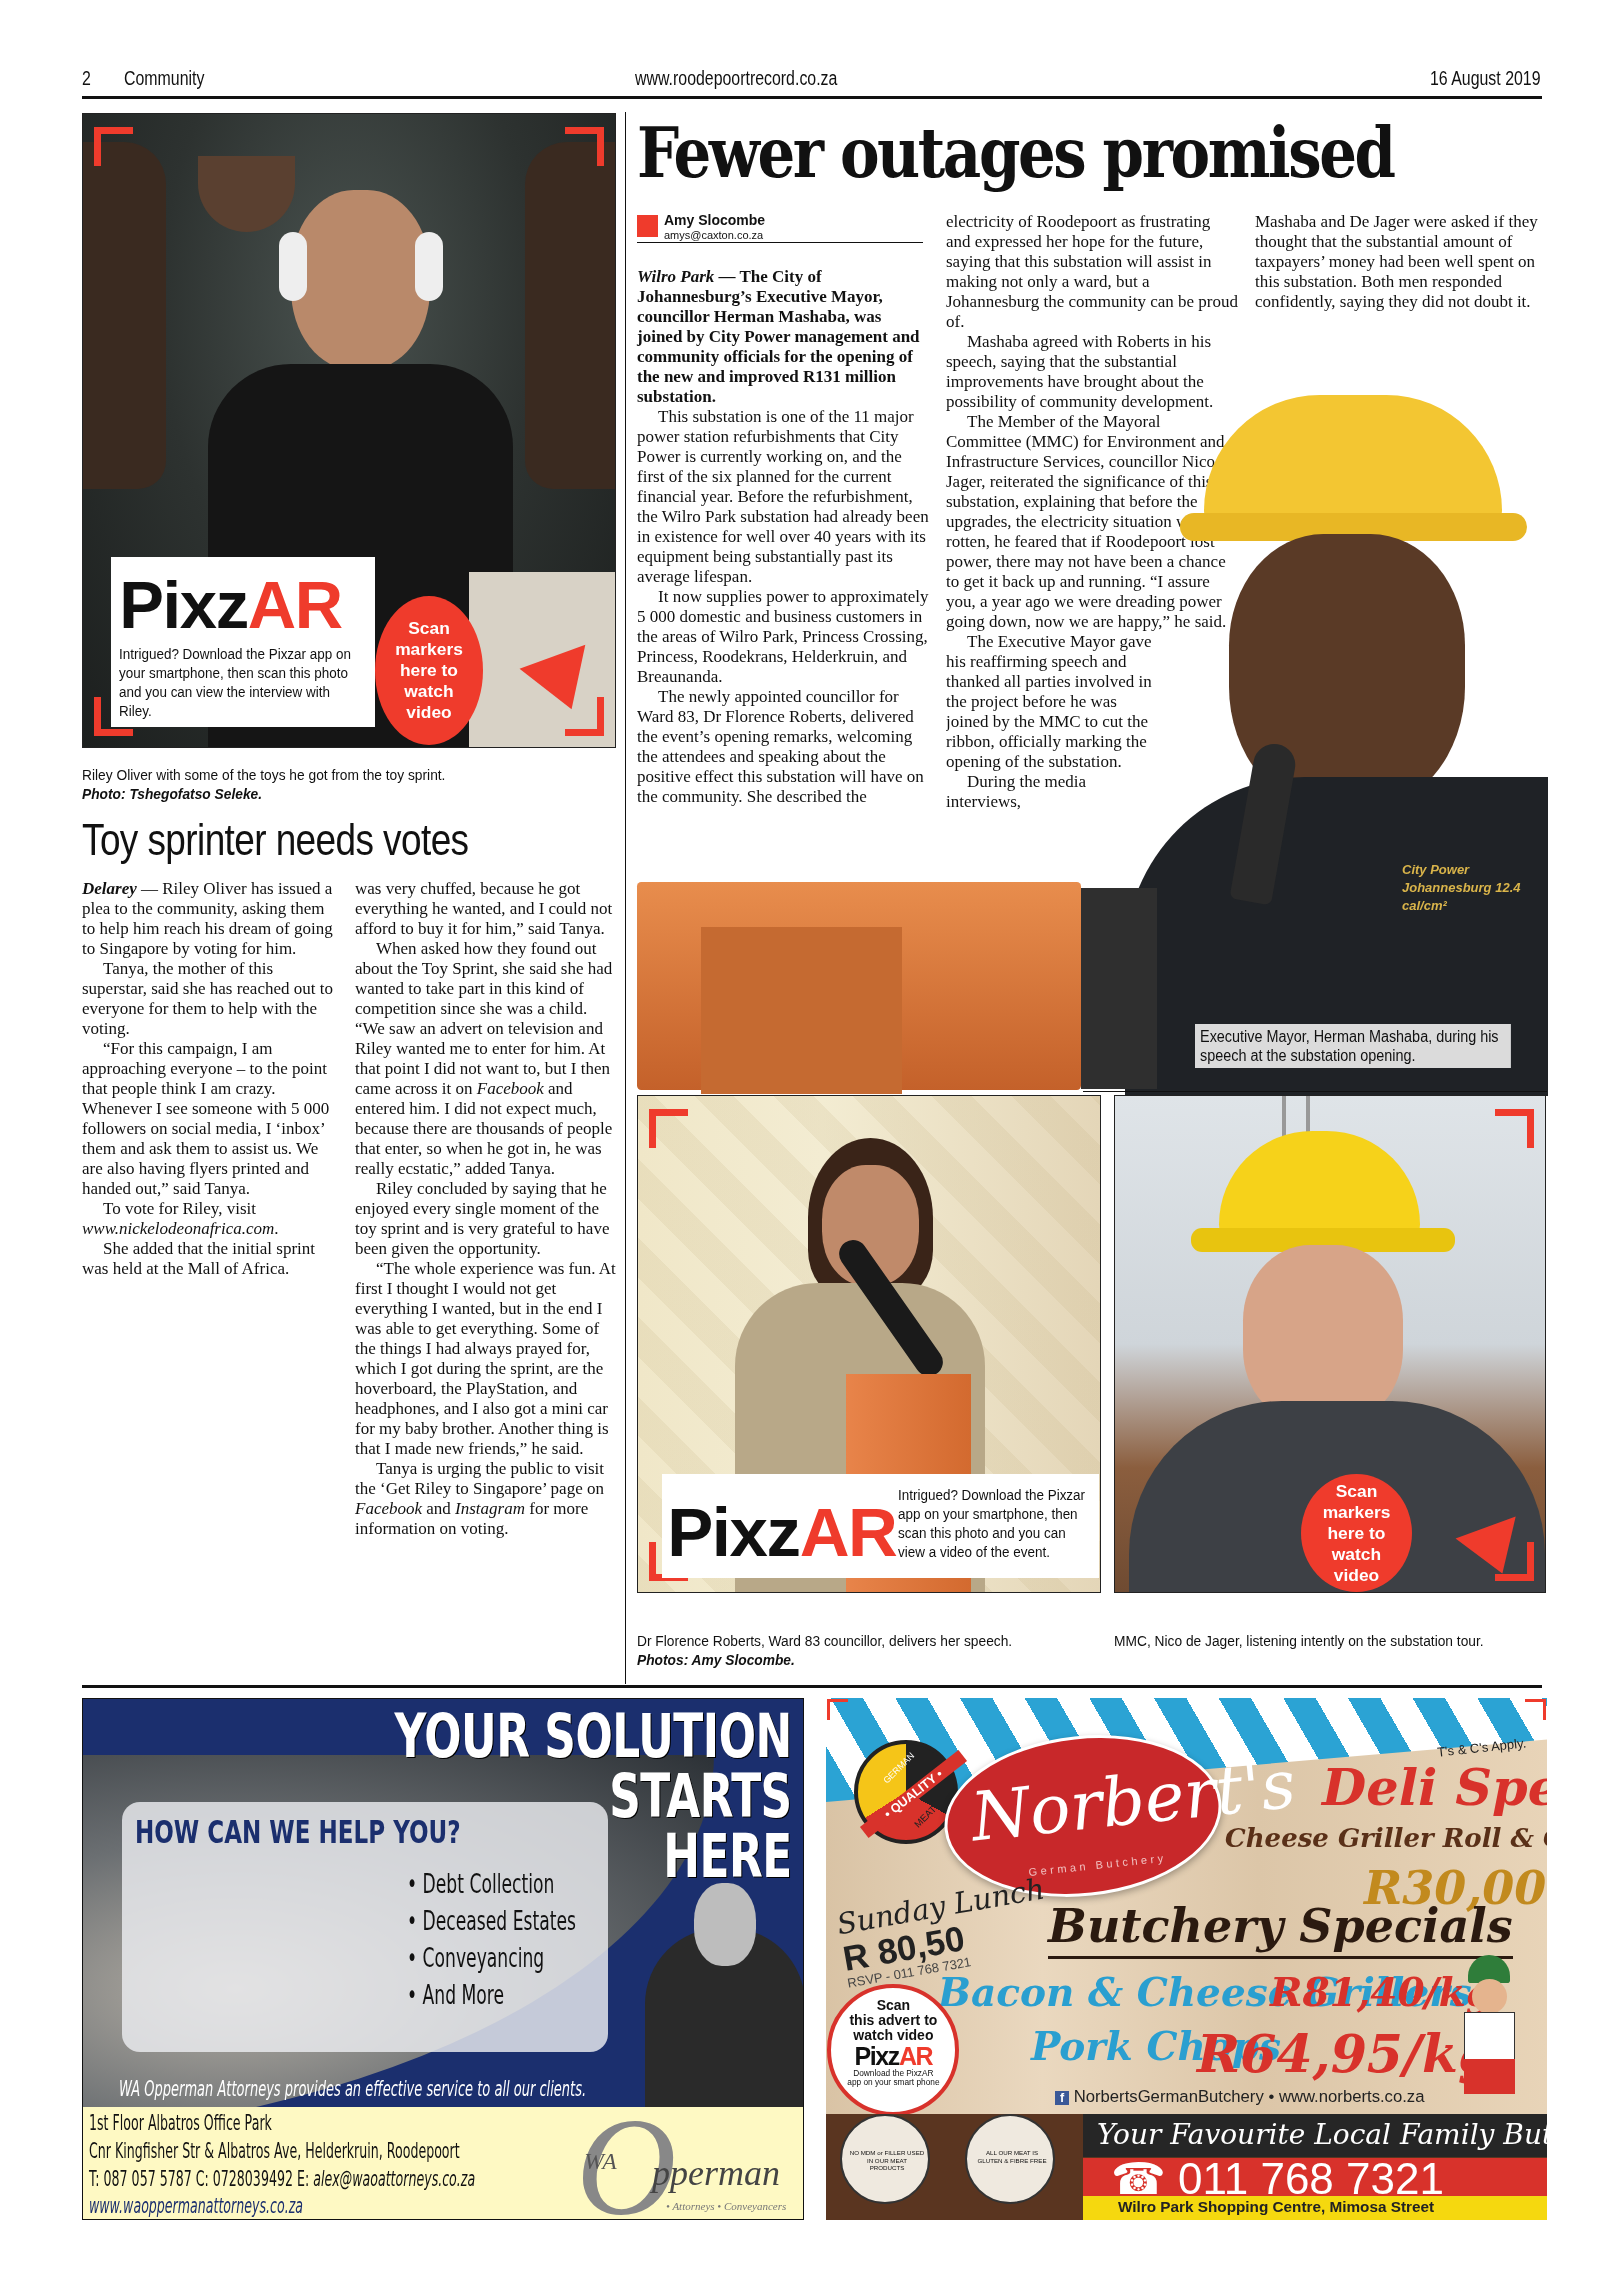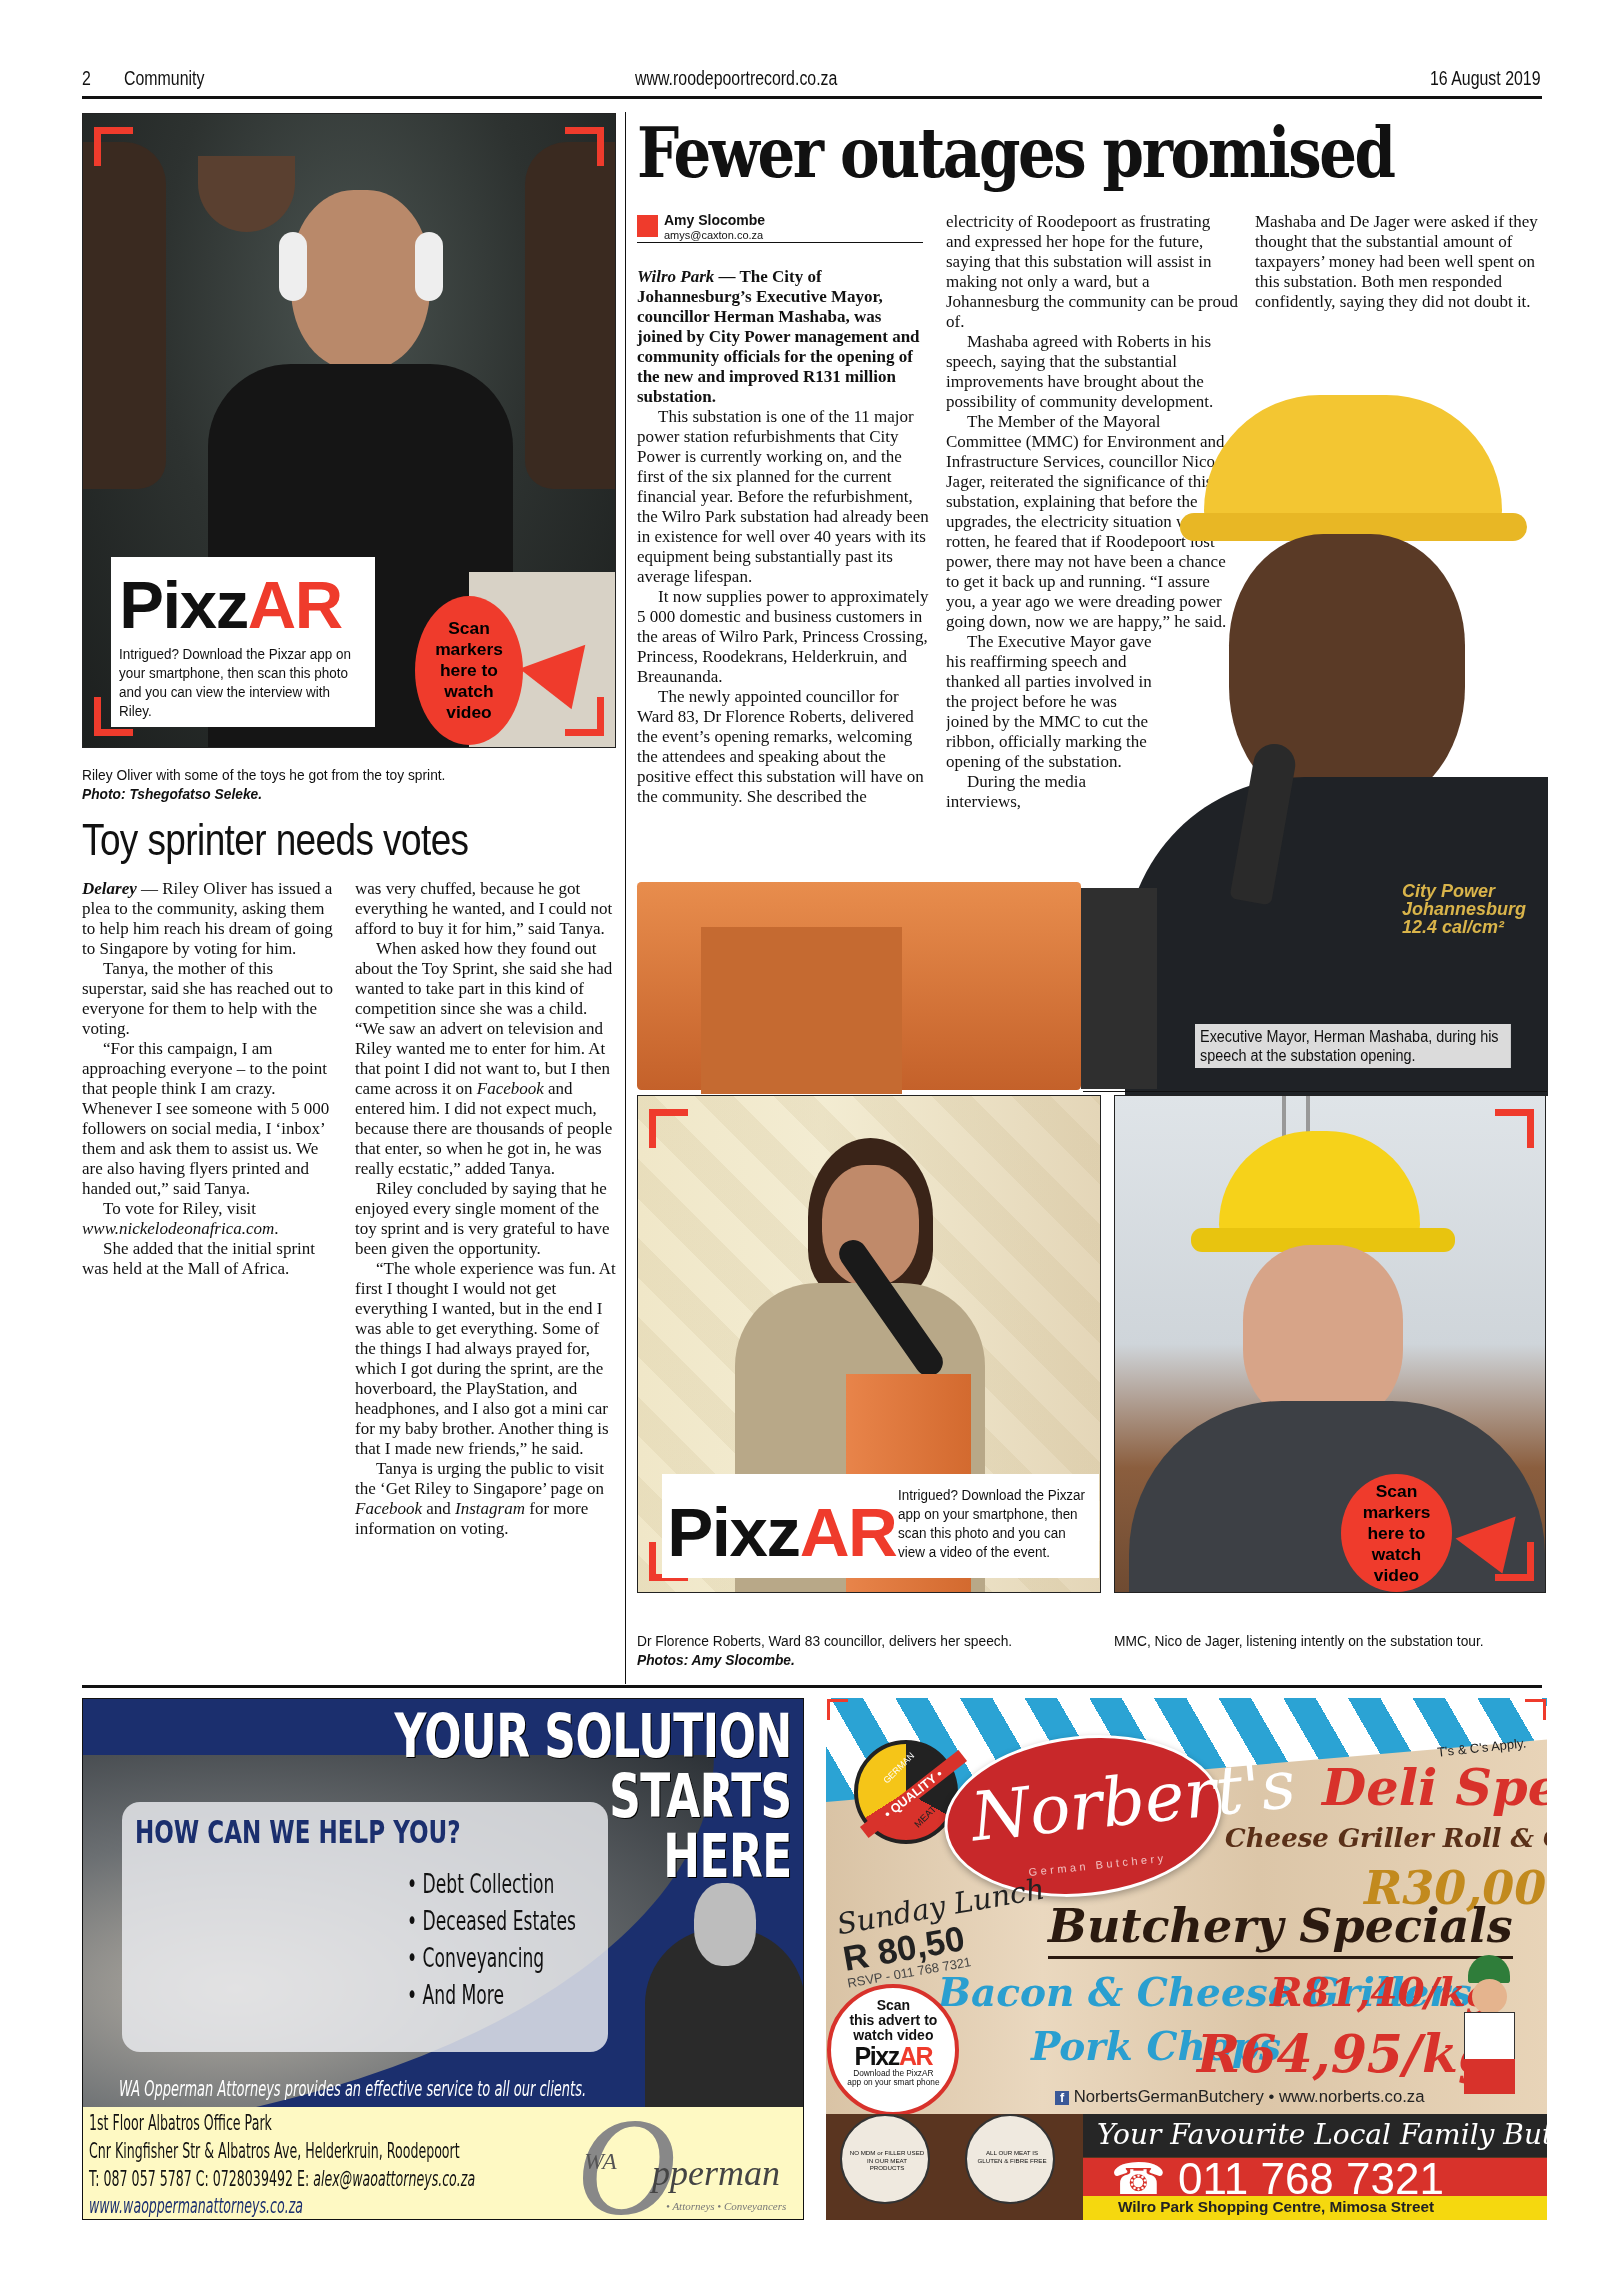--- a/index.html
+++ b/index.html
@@ -31,21 +31,21 @@
   .c-tr { border-width: 7px 7px 0 0; }
   .c-bl { border-width: 0 0 7px 7px; }
   .c-br { border-width: 0 7px 7px 0; }
 
   .pixzar-box { background: #fff; }
   .pixzar-logo { font-family: "Liberation Sans", sans-serif; font-weight: bold; line-height: 1; letter-spacing: -1.4px; white-space: nowrap; }
   .pixzar-logo .p1 { color: #111; }
   .pixzar-logo .p2 { color: #ef3b2c; }
   .pixzar-text { font-family: "Liberation Sans", sans-serif; font-size: 15.3px; line-height: 19px; color: #111; transform: scaleX(0.88); transform-origin: left top; }
 
-  .scan-bubble { background: #ef3b2c; border-radius: 50%; color: #000000; font-family: "Liberation Sans", sans-serif; font-weight: bold; text-align: center; display: flex; align-items: center; justify-content: center; margin-left: 40px; }
+  .scan-bubble { background: #ef3b2c; border-radius: 50%; color: #ffffff; font-family: "Liberation Sans", sans-serif; font-weight: bold; text-align: center; display: flex; align-items: center; justify-content: center; }
 
   
   .law-ad { background: #1b2f6e; overflow: hidden; }
   .law-title { font-family: "DejaVu Sans", sans-serif; font-weight: bold; color: #fff; text-align: right; line-height: 0.98; transform: scaleX(0.72); transform-origin: right top; letter-spacing: -0.7px; text-shadow: 1.4px 1.4px 0 #000; }
   .law-panel { background: rgba(235,237,240,0.82); border-radius: 18px; }
   .law-q { font-family: "DejaVu Sans", sans-serif; font-weight: bold; color: #1b2f6e; font-size: 32px; transform: scaleX(0.72); transform-origin: left top; white-space: nowrap; }
   .law-svc { font-family: "DejaVu Sans", sans-serif; color: #111; font-size: 26px; transform: scaleX(0.66); transform-origin: left top; white-space: nowrap; }
   .law-tag { font-family: "DejaVu Sans", sans-serif; font-style: italic; color: #fff; font-size: 21px; transform: scaleX(0.62); transform-origin: left top; white-space: nowrap; }
   .law-info { font-family: "DejaVu Sans", sans-serif; color: #111; font-size: 21px; transform: scaleX(0.6); transform-origin: left top; white-space: nowrap; }
 
@@ -137,21 +137,21 @@
 <div class="abs col" style="left:1255px; top:212px; width:292px;">
   <p class="noind">Mashaba and De Jager were asked if they thought that the substantial amount of taxpayers’ money had been well spent on this substation. Both men responded confidently, saying they did not doubt it.</p>
 </div>
 
 <div class="abs" style="left:1083px; top:333px; width:465px; height:764px; overflow:hidden;">
   <div class="abs" style="left:121px; top:62px; width:298px; height:139px; background:#f3c632; border-radius:139px 139px 28px 28px;"></div>
   <div class="abs" style="left:97px; top:180px; width:347px; height:28px; background:#e8b725; border-radius:14px;"></div>
   <div class="abs" style="left:146px; top:201px; width:236px; height:278px; background:#5a3a26; border-radius:40% 40% 45% 45%;"></div>
   <div class="abs" style="left:42px; top:444px; width:423px; height:319px; background:#1f2226; border-radius:180px 0 0 0;"></div>
   <div class="abs" style="left:160px; top:410px; width:42px; height:160px; background:#2a2a2a; border-radius:21px 21px 7px 7px; transform:rotate(10deg);"></div>
-  <div class="abs sans" style="left:319px; top:549px; color:#d9b44a; font-weight:bold; font-style:italic; font-size:18px; line-height:18px; width:125px;">City Power Johannesburg 12.4 cal/cm²</div>
+  <div class="abs sans" style="left:319px; top:528px; color:#d9b44a; font-weight:bold; font-style:italic; font-size:13px; line-height:18px; width:125px;">City Power Johannesburg 12.4 cal/cm²</div>
 </div>
 
 <div class="abs" style="left:637px; top:882px; width:444px; height:208px; background: linear-gradient(180deg,#e88d4d,#c4612a); border-radius:4.2px;"></div>
 <div class="abs" style="left:701px; top:927px; width:201px; height:167px; background:#c56a31;"></div>
 <div class="abs" style="left:1081px; top:888px; width:76px; height:201px; background:#2f2f2f;"></div>
 
 <div class="abs caption" style="left:1195px; top:1024px; width:351px; background:rgba(240,240,240,0.9); padding:2.8px 5.6px; font-size:16px; line-height:19.4px;">Executive Mayor, Herman Mashaba, during his speech at the substation opening.</div>
 <div class="abs rule" style="left:1083px; top:1091px; width:464px; height:0.7px;"></div>
 
 <div class="abs photo" style="left:637px; top:1095px; width:464px; height:498px; background: linear-gradient(90deg,#f0e7c8 0%, #f3ecd2 40%, #e4d6b8 100%); border:1.4px solid #222;">

